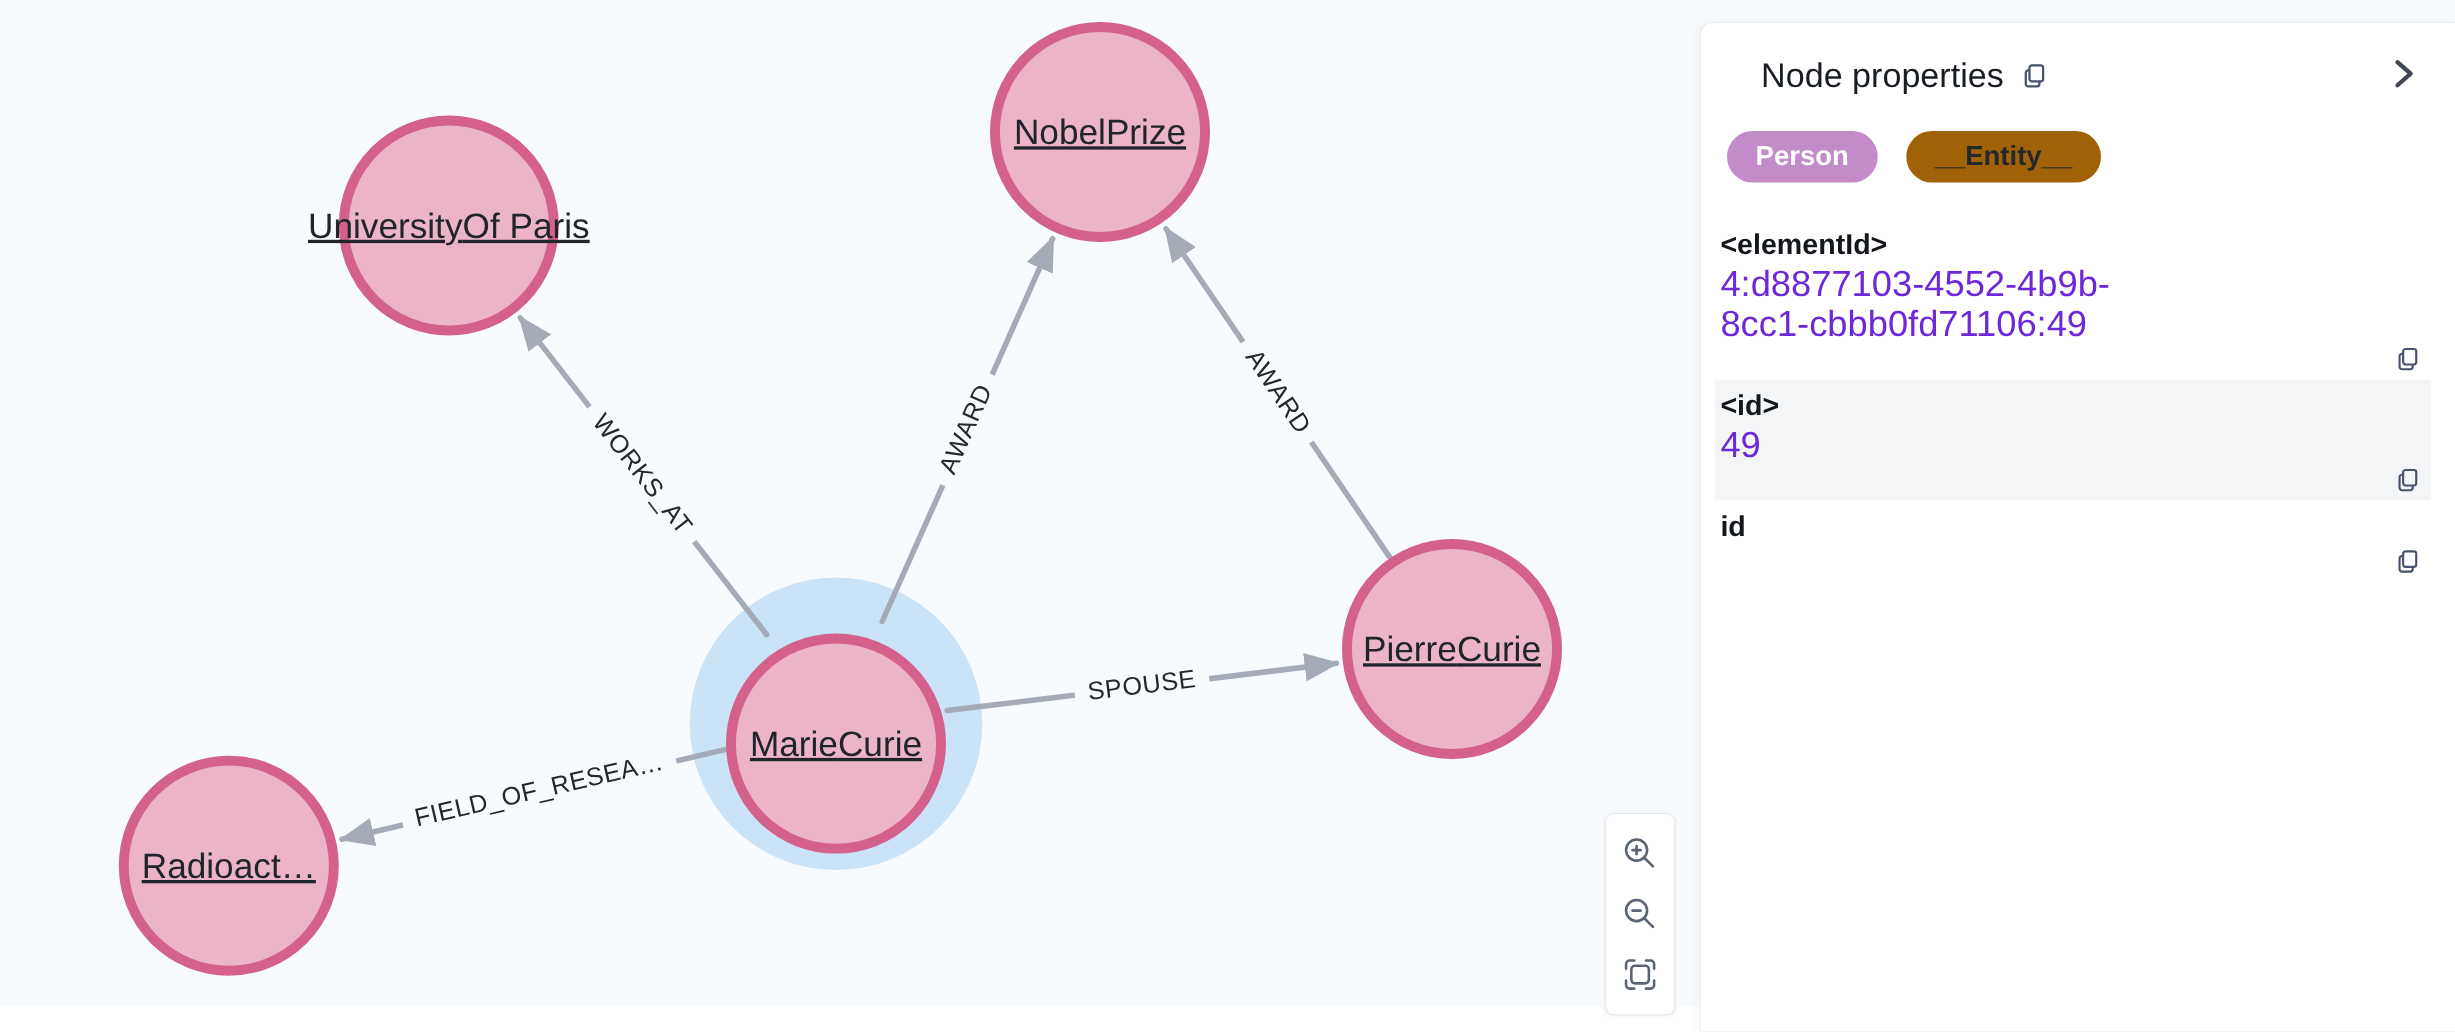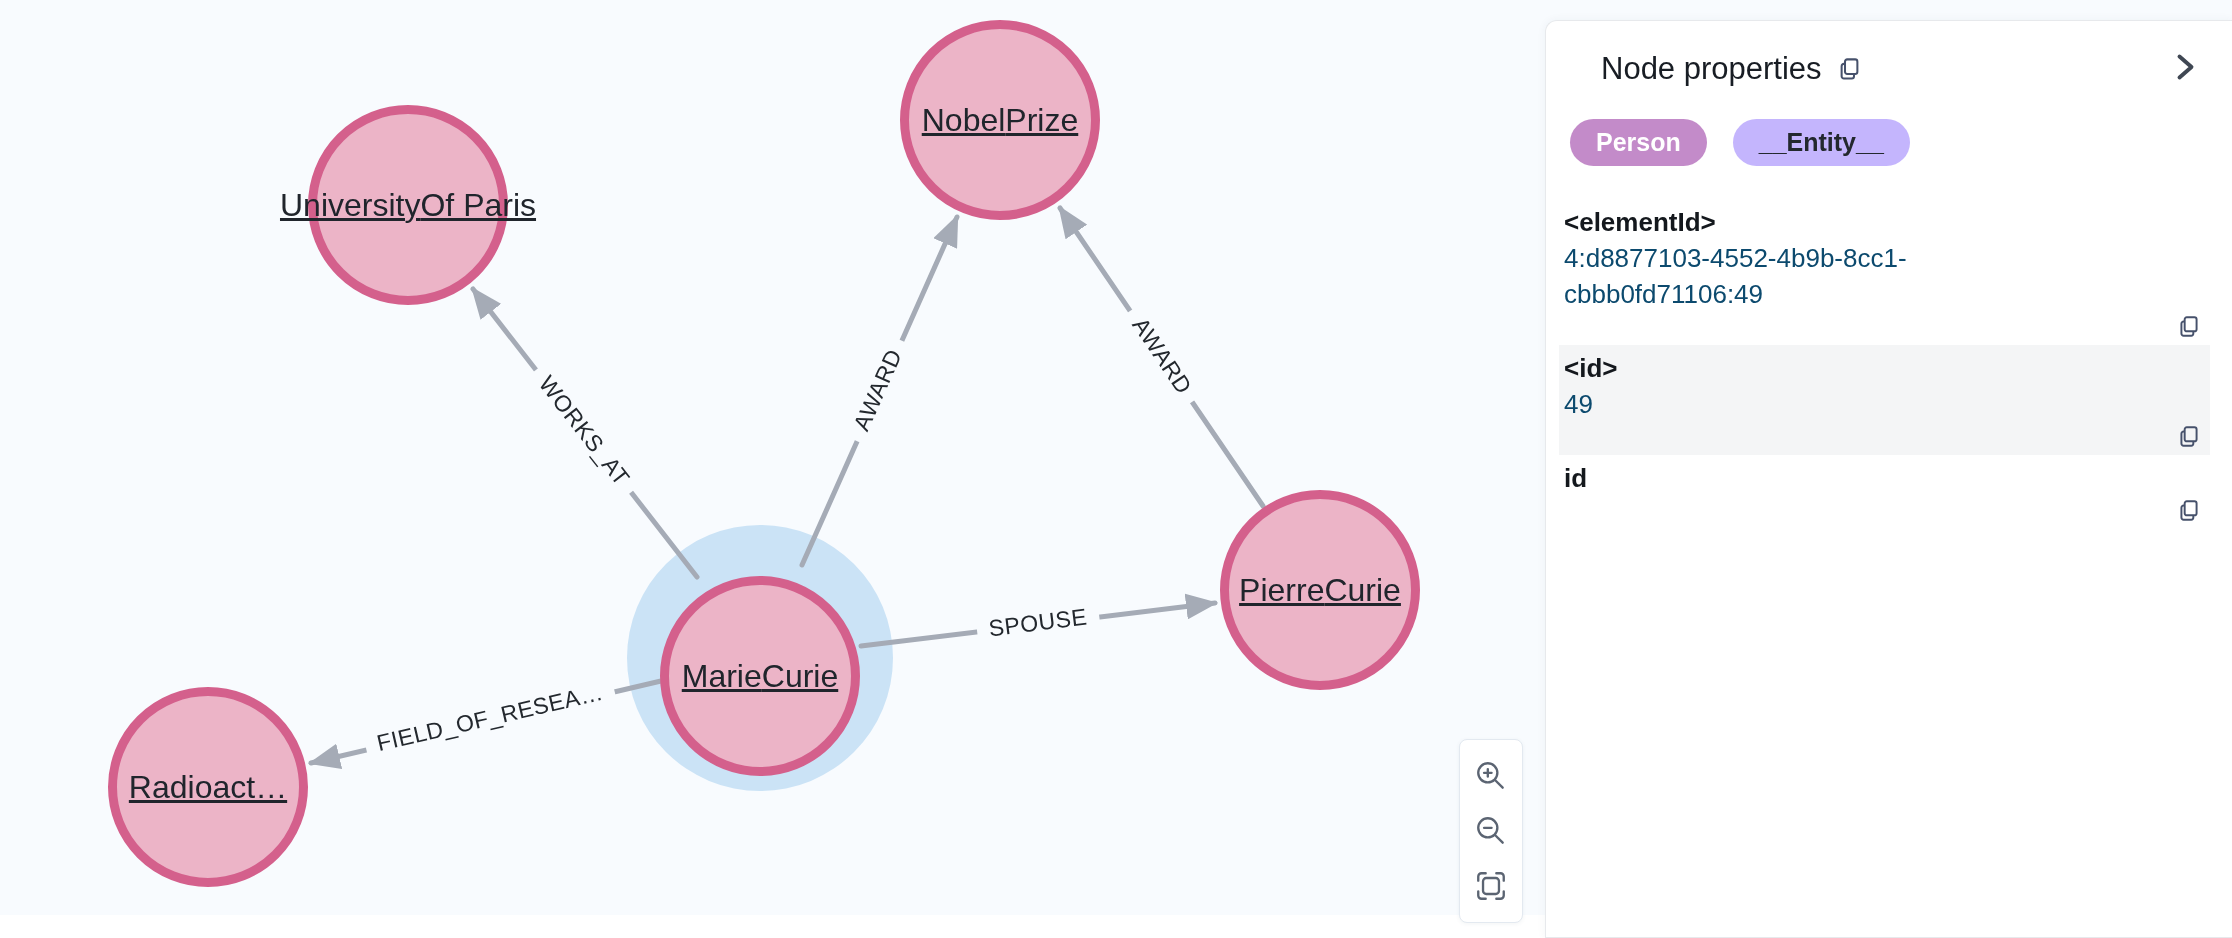--- a/index.html
+++ b/index.html
@@ -45,29 +45,29 @@
               display:flex; align-items:center; }
   .copy-btn svg { stroke:#46516b; fill:none; stroke-width:1.8; stroke-linejoin:round; }
   #collapse-btn { position:absolute; right:6px; top:-4px; background:none; border:none;
                   cursor:pointer; }
   #collapse-btn svg { stroke:#3f4753; fill:none; stroke-width:2.6; stroke-linecap:round;
                       stroke-linejoin:round; }
 
   #badges { position:absolute; left:24px; top:98px; display:flex; gap:26px; }
   .badge { border-radius:26px; padding:9px 26px; font-size:25px; font-weight:bold; }
   .badge.person  { background:#c38bc9; color:#ffffff;text-align:center; }
-  .badge.entity  { background:#c4b5fd; color:#23282e; }
+  .badge.entity  { background:#a16207; color:#23282e; }
 
   #props { position:absolute; left:13px; top:178px; right:22px; }
   .prop-row { display:flex; align-items:flex-start; padding:5px 8px 5px 5px;flex-direction:column; }
   .prop-row.shaded { background:#f4f5f6; }
   .prop-key   { width:192px; flex:none; font-weight:bold; font-size:26px;
                 line-height:36px; color:#14181d; }
-  .prop-value { width:372px; flex:none; font-size:26px; line-height:36px;
-                color:#0c4a6e; overflow-wrap:break-word; }
+  .prop-value { width:372px; flex:none; font-size:33px; line-height:36px;
+                color:#6d28d9; overflow-wrap:break-word; }
   .prop-row .copy-btn { margin-left:auto; margin-top:2px; }
 </style>
 </head>
 <body>
 
 <div id="app">
 
   <div id="canvas">
     <svg id="edges-svg" width="2232" height="915">
       <defs>

